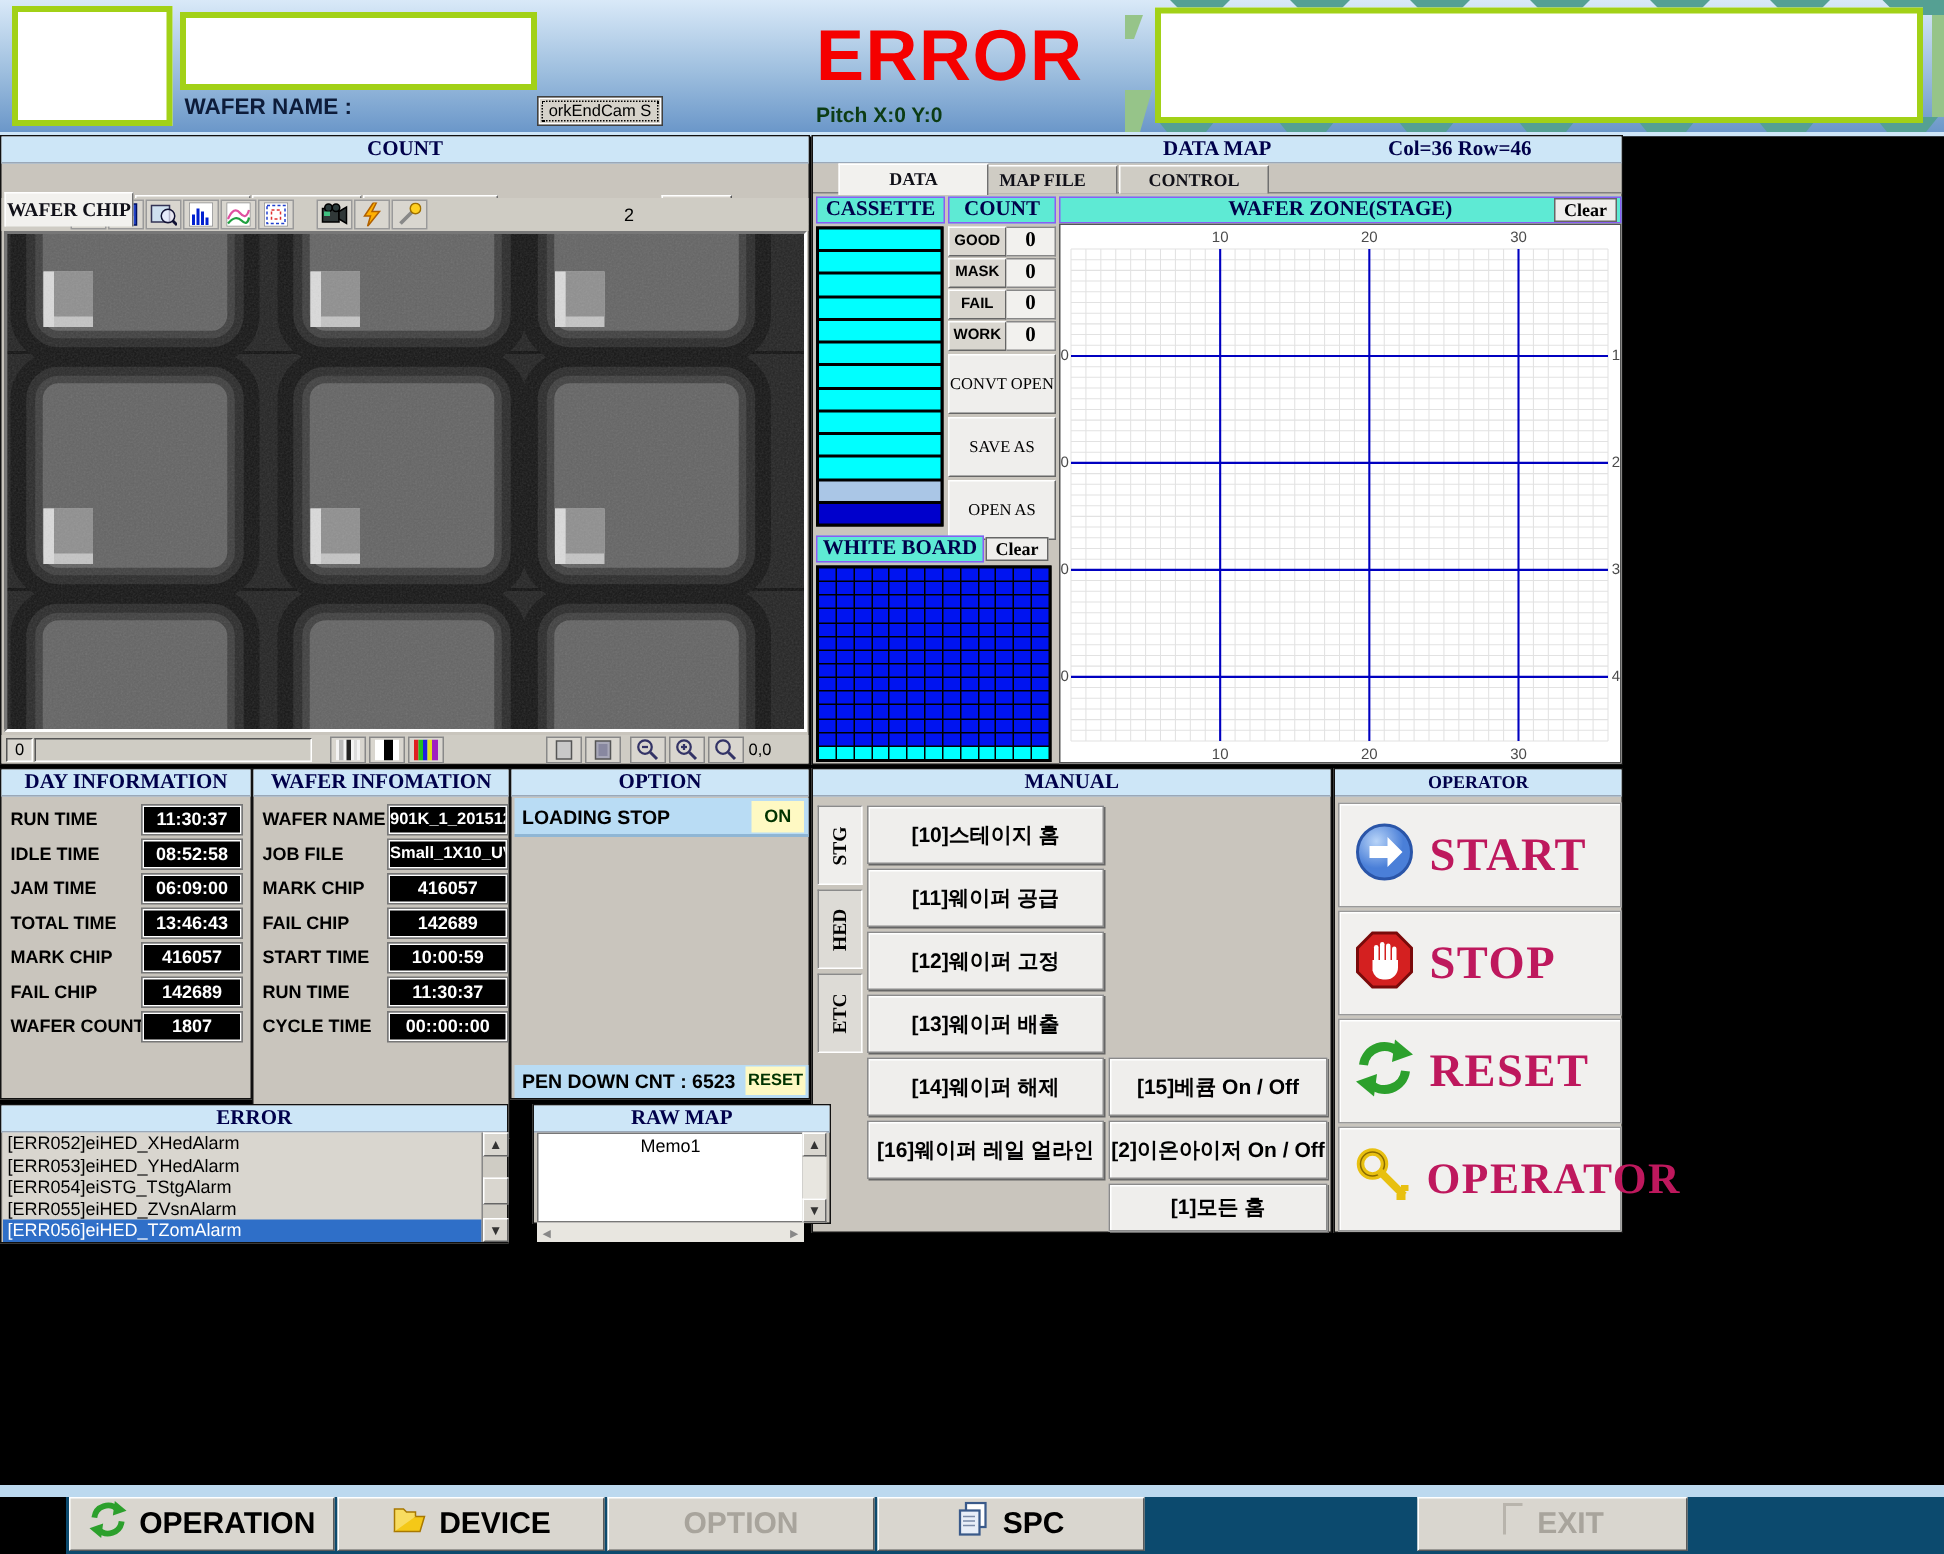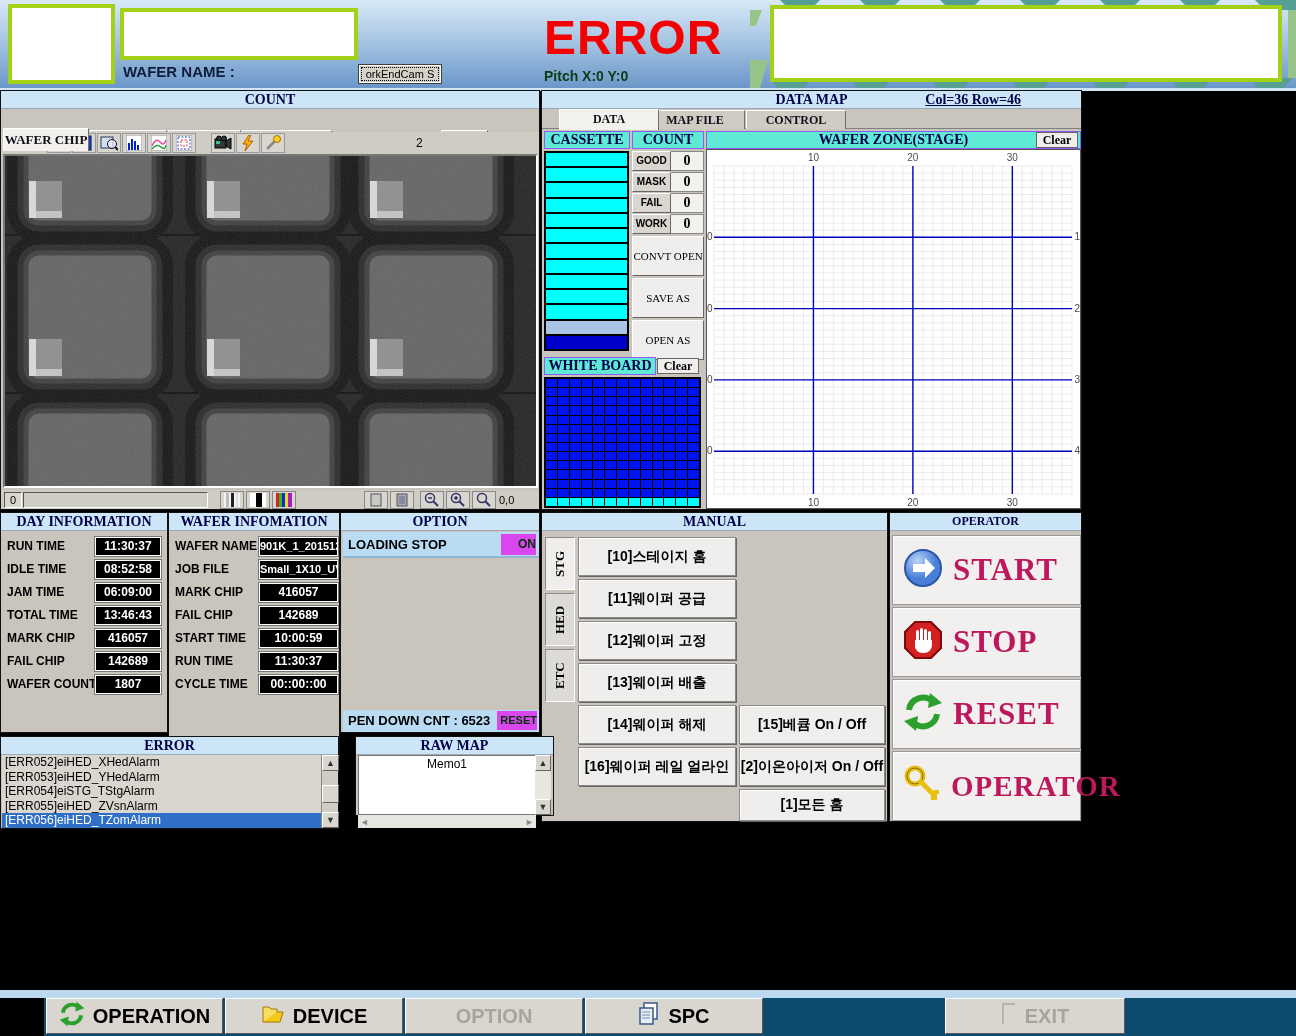--- a/index.html
+++ b/index.html
@@ -45,21 +45,21 @@
   .vimage { position:absolute; left:2px; top:63px; width:535px; height:334px; border:2px solid; border-color:#777 #fff #fff #777; background:#222; }
   .vstatus { position:absolute; left:0; top:399px; width:538px; height:19px; background:#cfccc4; display:flex; align-items:center; font-size:11px; }
   .vs-zero { width:18px; height:16px; margin-left:3px; background:#d9d6cf; border:1px solid; border-color:#555 #fff #fff #555; text-align:center; line-height:14px; }
   .vs-long { width:185px; height:16px; margin-left:1px; border:1px solid; border-color:#555 #fff #fff #555; }
   .vs-btn { width:24px; height:18px; border:1px solid #888; background:#d9d6cf; display:flex; align-items:center; justify-content:center; margin-left:2px; }
   .vs-coords { margin-left:3px; }
 
   
   .datamap { left:541px; top:90px; width:541px; height:420px; }
   .dm-head { position:relative; }
-  .dm-colrow { position:absolute; right:60px; top:0; font-family:"Liberation Serif", serif; font-weight:bold; font-size:14px; color:#00004a;text-decoration:underline; }
+  .dm-colrow { position:absolute; right:60px; top:0; font-family:"Liberation Serif", serif; font-weight:bold; font-size:14px; color:#00004a; }
   .dm-tabs { position:absolute; left:0; top:18px; width:539px; height:20px; border-bottom:1px solid #808080; background:#c9c5bd; }
   .dm-tab { position:absolute; top:1px; height:19px; width:100px; background:#cfccc4; border:1px solid #707070; border-bottom:none;
     border-top-color:#fff; border-left-color:#fff; font-family:"Liberation Serif", serif; font-size:12px; font-weight:bold; color:#101018;
     text-align:center; line-height:18px; }
   .dm-tab.active { background:#f2f1ee; top:0; height:21px; z-index:2; }
   .subhead { position:absolute; height:18px; background:#5eead4; border:1px solid #8b5cf6; font-family:"Liberation Serif", serif;
     font-weight:bold; font-size:14px; color:#00004a; text-align:center; line-height:16px; }
   .clear-btn { position:absolute; width:42px; height:16px; background:#efeeec; border:1px solid #666;
     font-family:"Liberation Serif", serif; font-weight:bold; font-size:12px; text-align:center; line-height:14px; }
   .cassette-slots { position:absolute; left:2px; top:60px; width:85px; height:200px; background:#000; border:1px solid #000;
@@ -80,21 +80,21 @@
   .dayinfo { left:0; top:512px; width:168px; height:221px; }
   .waferinfo { left:168px; top:512px; width:172px; height:247px; }
   .inforow { position:absolute; height:20px; }
   .inforow .lbl { position:absolute; left:6px; top:2px; font-weight:bold; font-size:12px; color:#000; white-space:nowrap; }
   .inforow .val { position:absolute; background:#000; color:#fff; border:1px solid #fff; box-shadow:0 0 0 1px #777;
     font-weight:bold; font-size:12px; text-align:center; line-height:17px; overflow:hidden; white-space:nowrap; }
 
   .option { left:340px; top:512px; width:200px; height:221px; }
   .opt-row { position:absolute; left:2px; width:196px; height:26px; background:#b9dcf4; border-bottom:2px solid #8fb6d4; }
   .opt-row .lbl { position:absolute; left:5px; top:5px; font-weight:bold; font-size:13px; }
-  .badge { position:absolute; background:#d946ef; color:#003300; font-weight:bold; font-size:12px; text-align:right; }
+  .badge { position:absolute; background:#fef9c3; color:#003300; font-weight:bold; font-size:12px; text-align:center; }
 
   
   .manual { left:541px; top:512px; width:347px; height:310px; }
   .mtab { position:absolute; left:3px; width:30px; height:53px; background:#efeeec; border:1px solid #8a8a8a; border-left-color:#fff; border-top-color:#fff;
     display:flex; align-items:center; justify-content:center; font-family:"Liberation Serif", serif; font-weight:bold; font-size:13px;
     writing-mode:vertical-rl; transform:rotate(180deg); }
   .mbtn { position:absolute; height:39px; background:#efeeec; border:1px solid #8a8a8a; box-shadow:inset 1px 1px 0 #fff, 1px 1px 0 #666;
     font-weight:bold; font-size:14px; color:#000; display:flex; align-items:center; justify-content:center; }
   .mbtn.c1 { left:36px; width:158px; }
   .mbtn.c2 { left:197px; width:146px; }

